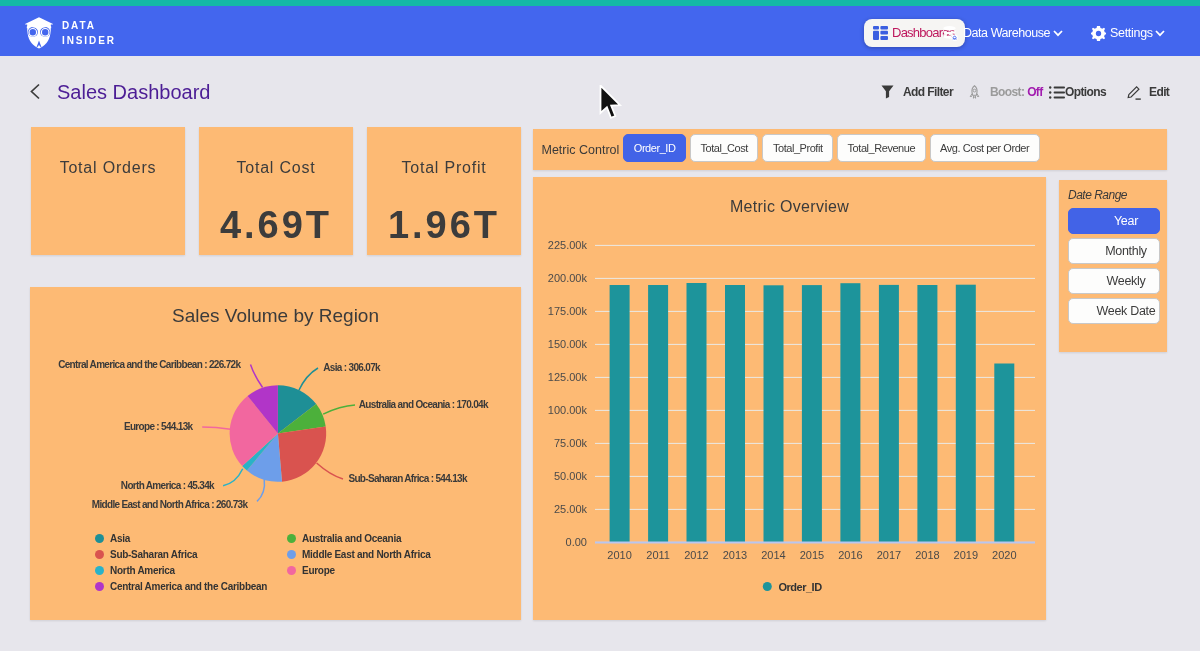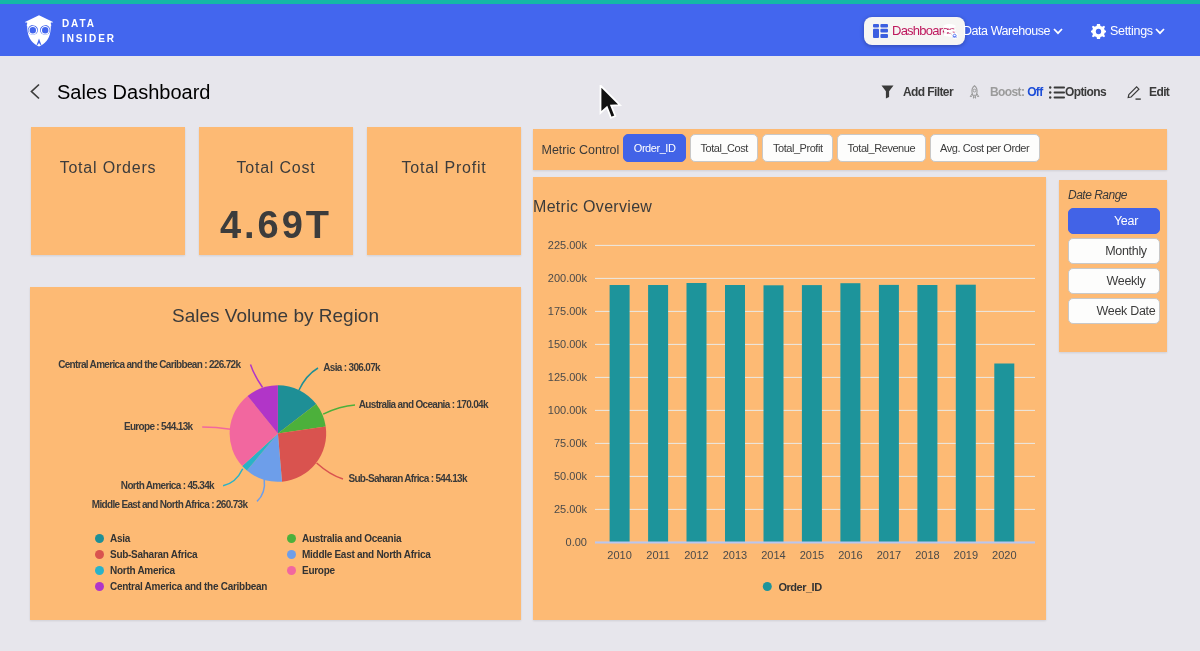--- a/index.html
+++ b/index.html
@@ -1,38 +1,38 @@
 <!DOCTYPE html>
 <html><head>
 <meta charset="utf-8">
 <style>
 * { margin:0; padding:0; box-sizing:border-box; }
 html,body { width:1200px; height:651px; overflow:hidden; }
 body { font-family:"Liberation Sans", sans-serif; background:#e7e6ec; position:relative; }
 .abs { position:absolute; }
 .card { position:absolute; background:#fdba74; box-shadow:0 1px 2px rgba(0,0,0,0.10); }
 
-#nav { left:0; top:0; width:1200px; height:56px; background:#4366ee; border-top:4px solid #14b8a6; }
+#nav { left:0; top:0; width:1200px; height:56px; background:#4366ee; border-top:6px solid #14b8a6; }
 #logo-text { left:62px; top:13px; color:#fff; font-size:10px; font-weight:bold; letter-spacing:1.9px; line-height:14.5px; }
 #btn-dash { left:864px; top:13px; width:101px; height:28px; background:#f6f5f3; border-radius:8px; color:#be185d; font-size:13px; letter-spacing:-0.75px; box-shadow:0 1px 4px rgba(0,0,30,0.3); }
 
-#title { left:57px; top:81px; font-size:20px; color:#000000; }
+#title { left:57px; top:81px; font-size:20px; color:#4c1d95; }
 .hbtn { position:absolute; top:84px; font-size:12px; letter-spacing:-0.6px; font-weight:bold; color:#3a3a3a; display:flex; align-items:center; gap:9px; height:16px; }
 
 .kpi { width:154px; height:128px; top:127px; text-align:center; }
 .kpi .t { margin-top:32px; font-size:16px; letter-spacing:0.8px; color:#3c3c3c; }
 .kpi .v { margin-top:27px; font-size:38px; font-weight:bold; color:#3c3c3c; letter-spacing:3px;}
 
 #mc { left:533px; top:129px; width:634px; height:41px; display:flex; align-items:center; }
 #mc .lbl { font-size:12.5px; color:#3a3a3a; margin-left:8.5px; margin-right:4px; }
 .chip { height:28px; border:1px solid #c8c8c8; background:#fdfdfc; border-radius:5px; color:#3c3c3c; font-size:11px; letter-spacing:-0.45px; display:flex; align-items:center; padding:0 9.5px; margin-right:4px; margin-top:-3px; }
 .chip.sel { background:#4263e7; color:#fff; border-color:#4263e7; }
 
 #chart { left:533px; top:177px; width:513px; height:443px; }
-#chart .title { position:absolute; top:20.5px; left:0; width:100%; text-align:left; font-size:16px; letter-spacing:0.3px; color:#3b3b3b; }
+#chart .title { position:absolute; top:20.5px; left:0; width:100%; text-align:center; font-size:16px; letter-spacing:0.3px; color:#3b3b3b; }
 
 #dr { left:1059px; top:180px; width:108px; height:172px; }
 #dr .lbl { margin:8px 0 16px 9px; font-size:12px; letter-spacing:-0.5px; color:#3a3a3a;font-style:italic; }
 .drbtn { position:absolute; left:9px; width:92px; height:26px; border:1px solid #c8c8c8; border-radius:5px; background:#fdfdfc; color:#3c3c3c; font-size:12.5px; letter-spacing:-0.3px; display:flex; align-items:center; justify-content:center;padding-left:24px; }
 .drbtn.sel { background:#4263e7; color:#fff; border-color:#4263e7; }
 
 #pie { left:30px; top:287px; width:491px; height:333px; }
 #pie .title { position:absolute; top:18px; left:0; width:100%; text-align:center; font-size:19px; color:#3b3b3b; }
 .plabel { position:absolute; font-size:10px; letter-spacing:-0.68px; font-weight:bold; color:#3a3a3a; white-space:nowrap; }
 .leg { position:absolute; font-size:10px; letter-spacing:-0.28px; font-weight:bold; color:#333; white-space:nowrap; }
@@ -94,21 +94,21 @@
       <path d="M0.5 0.5 L12.5 0.5 L8.1 6.2 L8.1 12 L4.9 13.5 L4.9 6.2 Z" fill="#3a3a3a"></path>
     </svg>
   <span>Add Filter</span>
 </div>
 <div class="hbtn" style="left:969px;color:#9b9b9b;gap:10px">
   <svg width="11" height="14" viewBox="0 0 11 14">
       <path d="M5.5 0.8 C7.6 2.5 8.4 5.2 7.9 7.8 L7.35 10.3 L3.65 10.3 L3.1 7.8 C2.6 5.2 3.4 2.5 5.5 0.8 Z" stroke="#9b9b9b" stroke-width="1.1" fill="none"></path>
       <circle cx="5.5" cy="5.6" r="1.4" fill="none" stroke="#9b9b9b" stroke-width="1"></circle>
       <path d="M3.2 8.6 L1.2 11.6 L3 11.2 M7.8 8.6 L9.8 11.6 L8 11.2 M4.7 10.6 L4.4 13.2 L5.5 12.2 L6.6 13.2 L6.3 10.6" stroke="#9b9b9b" stroke-width="1" fill="none"></path>
     </svg>
-  <span>Boost:&nbsp;<span style="color:#1d4ed8">Off</span></span>
+  <span>Boost:&nbsp;<span style="color:#a21caf">Off</span></span>
 </div>
 <div class="hbtn" style="left:1049px;gap:0">
   <svg width="16" height="13" viewBox="0 0 16 13">
       <g fill="#3a3a3a">
         <circle cx="1.2" cy="1.5" r="1.2"></circle>
         <circle cx="1.2" cy="6.5" r="1.2"></circle>
         <circle cx="1.2" cy="11.5" r="1.2"></circle>
         <rect x="4.6" y="0.6" width="11.4" height="1.9" rx="0.9"></rect>
         <rect x="4.6" y="5.6" width="11.4" height="1.9" rx="0.9"></rect>
         <rect x="4.6" y="10.6" width="11.4" height="1.9" rx="0.9"></rect>
@@ -126,20 +126,21 @@
 
 <div class="card kpi" style="left:31px">
     <div class="t">Total Orders</div>
   </div>
 <div class="card kpi" style="left:199px">
     <div class="t">Total Cost</div>
     <div class="v">4.69T</div>
   </div>
 <div class="card kpi" style="left:367px">
     <div class="t">Total Profit</div>
+    <div class="v">1.96T</div>
   </div>
 
 <div id="mc" class="card">
   <span class="lbl">Metric Control</span>
   <div class="chip sel">Order_ID</div>
   <div class="chip">Total_Cost</div>
   <div class="chip">Total_Profit</div>
   <div class="chip">Total_Revenue</div>
   <div class="chip">Avg. Cost per Order</div>
 </div>

